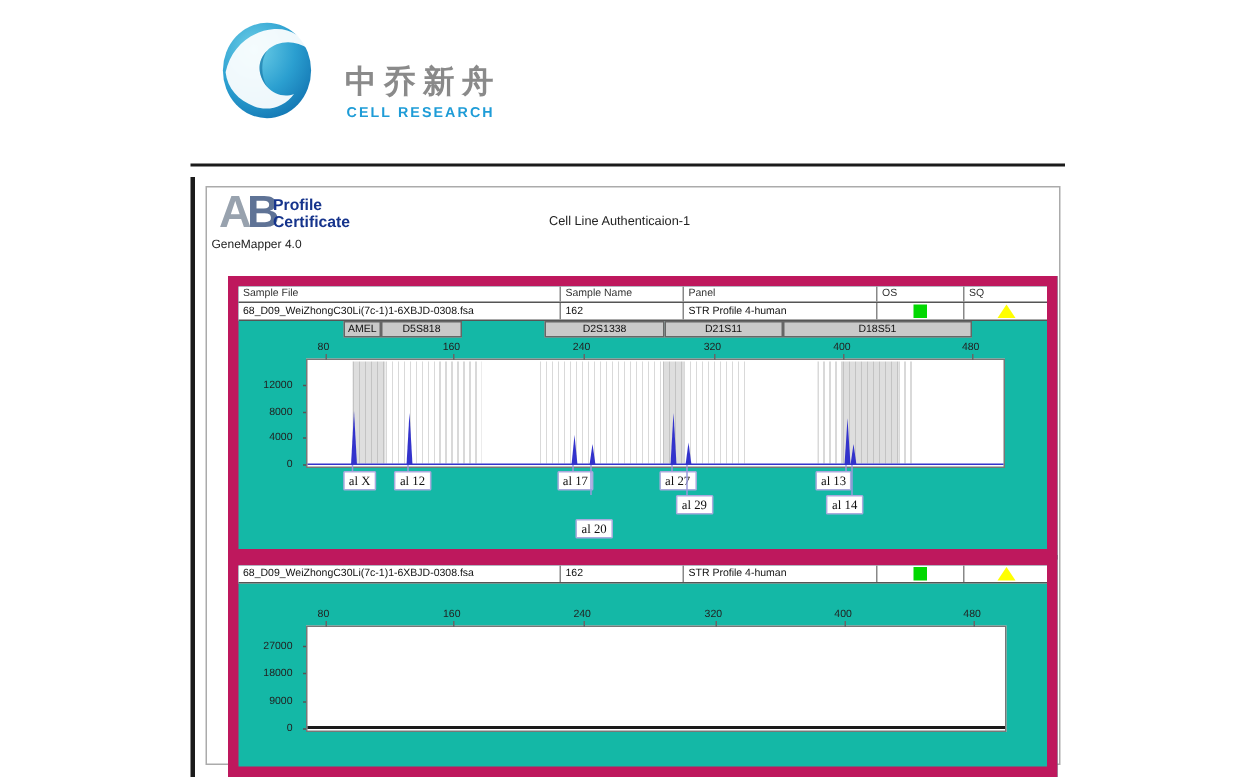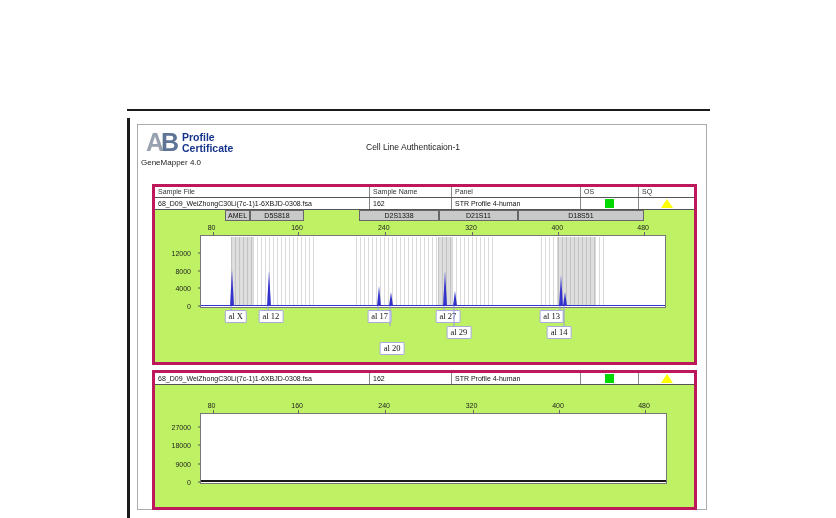--- a/index.html
+++ b/index.html
@@ -14,30 +14,30 @@
   .brand-en{position:absolute;left:83px;top:56px;font-size:9.5px;font-weight:bold;
             color:#1e9cd7;letter-spacing:1.4px;}
   .cert-title{position:absolute;left:468px;top:86px;font-family:"Liberation Serif",serif;
               font-size:17px;color:#111;white-space:nowrap;}
   .hrule{position:absolute;left:127px;top:109px;width:583px;height:2px;background:#1b1b1b;}
   .vbar{position:absolute;left:127px;top:118px;width:3px;height:400px;background:#1b1b1b;}
 
   
   .docbox{position:absolute;left:137px;top:124px;width:568px;height:384px;
           border:1px solid #ababab;background:#fff;}
-  .ab-glyph{position:absolute;left:8px;top:4px;font-size:25px;font-weight:bold;line-height:26px;
+  .ab-glyph{position:absolute;left:8px;top:4px;font-size:30px;font-weight:bold;line-height:26px;
             letter-spacing:-3px;}
   .ab-glyph .a{color:#98a2ae;}
   .ab-glyph .b{color:#5f7396;}
   .ab-name{position:absolute;left:44px;top:7px;font-size:10.5px;font-weight:bold;
            color:#16348c;line-height:10.5px;}
   .gm-version{position:absolute;left:3px;top:33px;font-size:8px;color:#222;}
   .report-title{position:absolute;left:228px;top:17px;font-size:8.5px;color:#222;}
 
-  .panel{position:absolute;left:14px;width:539px;border:3px solid #be185d;background:#bef264;}
+  .panel{position:absolute;left:14px;width:539px;border:7px solid #be185d;background:#14b8a6;}
   .panel1{top:59px;height:175px;}
   .panel2{top:245px;height:134px;}
 
   
   .strtable{position:absolute;left:0;top:0;width:539px;background:#fff;font-size:7px;color:#111;}
   .trow{display:flex;height:11px;line-height:11px;border-bottom:1px solid #555;}
   .thead{height:10px;line-height:10px;color:#333;}
   .tc{box-sizing:border-box;padding-left:3px;border-right:1px solid #888;
       overflow:hidden;white-space:nowrap;}
   .c0{width:215px}.c1{width:82px}.c2{width:129px}.c3{width:58px}
@@ -77,20 +77,38 @@
   .allele-box{position:absolute;transform:translateX(-50%);background:#fff;
               border:1px solid #aaaadd;border-radius:1px;padding:0 3px;
               font-family:"Liberation Serif",serif;font-size:8.5px;line-height:11px;
               color:#111;white-space:nowrap;}
 </style>
 </head>
 <body>
 
 <div id="app">
 
+  <div class="logo-wrap">
+    <svg class="logo-sphere" width="60" height="66" viewBox="0 0 100 108">
+      <defs>
+        <radialGradient id="g1" cx="35%" cy="28%" r="85%">
+          <stop offset="0%" stop-color="#6fd0e8"></stop>
+          <stop offset="55%" stop-color="#2b9fd0"></stop>
+          <stop offset="100%" stop-color="#0f6fae"></stop>
+        </radialGradient>
+      </defs>
+      <ellipse cx="50" cy="54" rx="49" ry="53" fill="url(#g1)"></ellipse>
+      <path d="M4 56 C10 28 32 10 58 8 C76 7 90 16 96 30 C82 20 62 20 50 32
+               C38 44 40 60 50 72 C58 81 70 84 80 80 C70 94 52 100 36 94
+               C18 87 6 74 4 56 Z" fill="#ffffff" opacity="0.93"></path>
+      <path d="M50 32 C38 44 40 60 50 72 C43 60 43 42 50 32 Z" fill="#0d6a9c" opacity="0.55"></path>
+    </svg>
+    <div class="brand-cn">中乔新舟</div>
+    <div class="brand-en">CELL RESEARCH</div>
+  </div>
 
   <div class="hrule"></div>
   <div class="vbar"></div>
 
   <div class="docbox">
 
     <div class="ab-glyph"><span class="a">A</span><span class="b">B</span></div>
     <div class="ab-name">
       <div>Profile</div>
       <div>Certificate</div>

